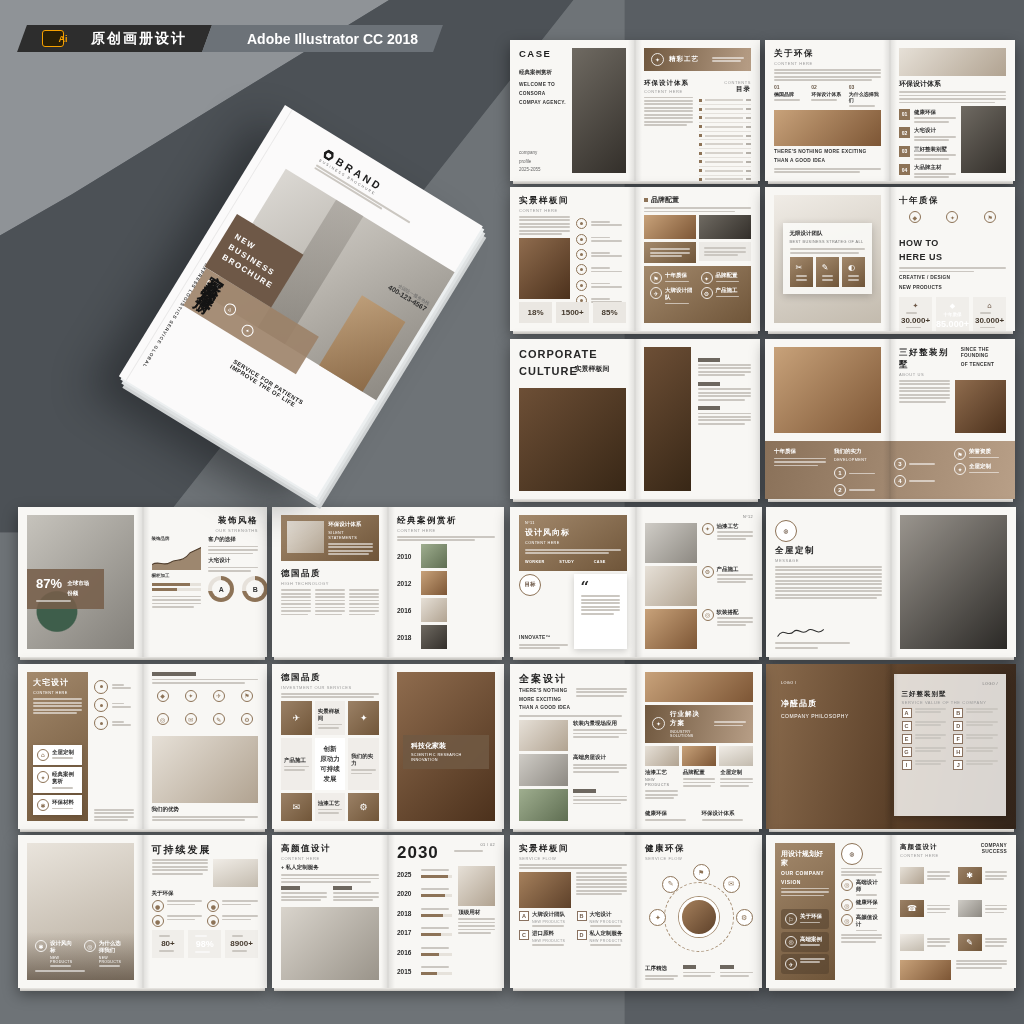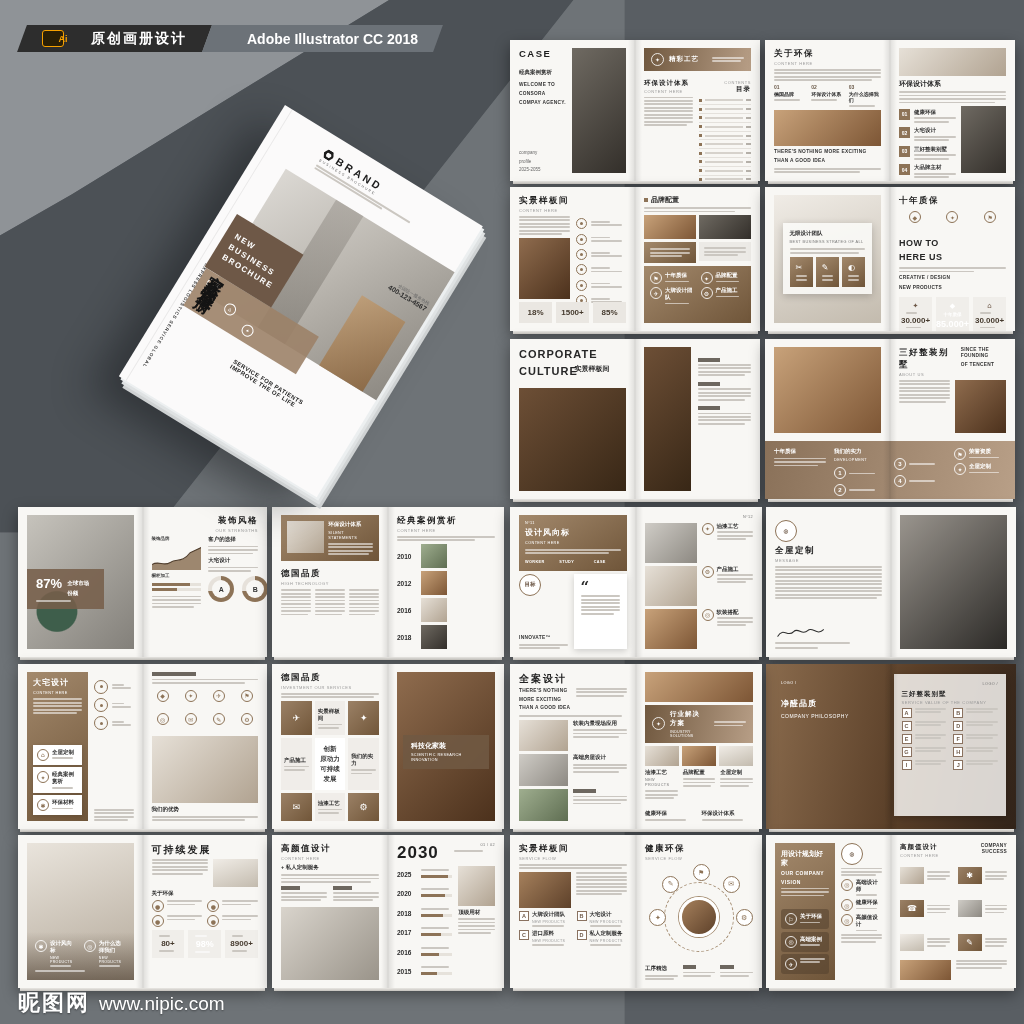--- a/index.html
+++ b/index.html
@@ -2402,17 +2402,13 @@
                   <i style="width: 90%;"></i>
                 </div>
               </div>
             </div>
           </div>
         </div>
         <div class="fold"></div>
       </div>
     </div>
 
-  <div id="wm">
-    <span class="cn">昵图网</span>
-    <span class="url">www.nipic.com</span>
-  </div>
 </div>
 
 </body></html>

